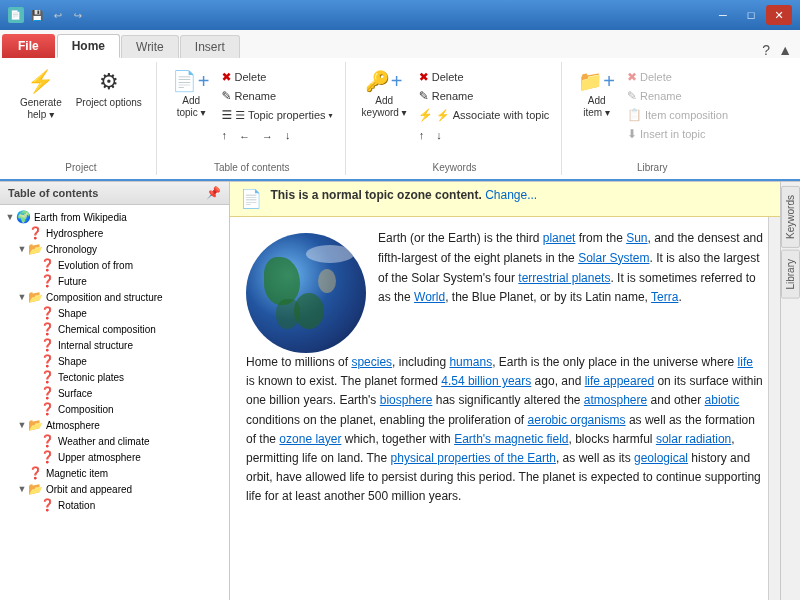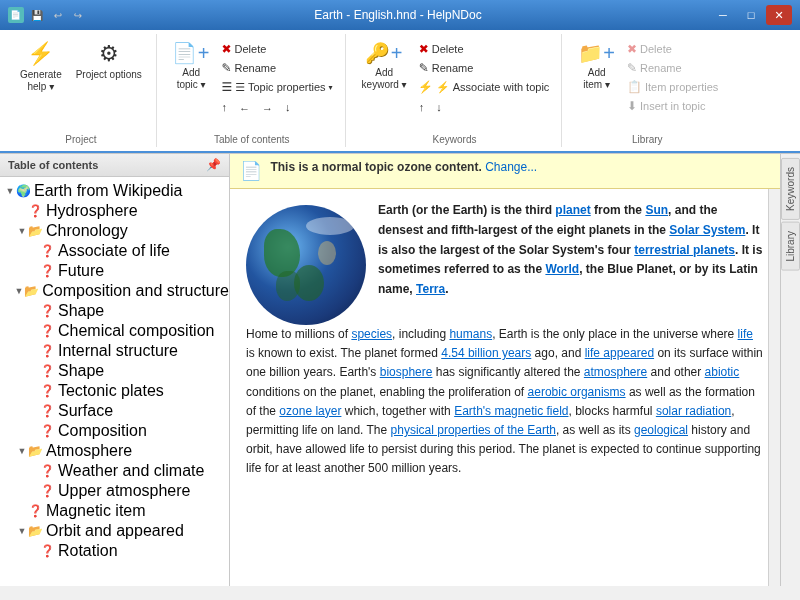--- a/index.html
+++ b/index.html
@@ -53,36 +53,36 @@
     
     .sidebar { width: 230px; background: white; border-right: 1px solid #c8c8c8; display: flex; flex-direction: column; }
     .sidebar-header { background: linear-gradient(to bottom, #f0f0f0, #e0e0e0); padding: 4px 8px; display: flex; align-items: center; justify-content: space-between; border-bottom: 1px solid #c8c8c8; font-size: 11px; font-weight: bold; color: #444; }
     .sidebar-header-icons { display: flex; gap: 4px; }
     .sidebar-header-icon { font-size: 12px; cursor: pointer; color: #666; }
     .sidebar-tree { flex: 1; overflow-y: auto; padding: 4px 0; }
     .tree-item { display: flex; align-items: center; padding: 1px 0; cursor: pointer; white-space: nowrap; font-size: 11px; }
     .tree-item .indent { display: inline-block; }
     .tree-toggle { width: 12px; display: inline-flex; align-items: center; justify-content: center; font-size: 9px; color: #666; }
     .tree-icon { margin-right: 3px; font-size: 12px; }
-    .tree-label { font-size: 16px; }
+    .tree-label { font-size: 10px; }
 
     
     .right-panel { display: flex; flex: 1; position: relative; }
     .vertical-tabs { width: 20px; background: #f0f0f0; border-left: 1px solid #c8c8c8; display: flex; flex-direction: column; align-items: center; padding-top: 4px; gap: 2px; position: absolute; right: 0; top: 0; bottom: 0; }
     .vtab { writing-mode: vertical-rl; transform: rotate(180deg); font-size: 10px; padding: 8px 3px; cursor: pointer; color: #555; background: #e8e8e8; border: 1px solid #c8c8c8; border-radius: 2px; }
 
     
     .editor-area { flex: 1; display: flex; flex-direction: column; background: #f8f8f8; margin-right: 20px; }
     .editor-notice { background: #ffffd0; border-bottom: 1px solid #e0d080; padding: 6px 10px; display: flex; align-items: flex-start; gap: 8px; }
     .notice-icon { font-size: 18px; color: #4a90d9; }
     .notice-bold { font-weight: bold; color: #333; }
     .notice-link { color: #0066cc; cursor: pointer; }
     .notice-sub { color: #666; font-size: 10px; }
     .editor-content { flex: 1; background: white; overflow-y: auto; padding: 12px 16px; font-size: 12px; line-height: 1.6; color: #222; display: flex; flex-direction: column; position: relative; }
-    .editor-inner { display: flex; gap: 12px; font-weight: bold; }
+    .editor-inner { display: flex; gap: 12px; }
     .earth-img { width: 120px; height: 120px; background: radial-gradient(circle at 35% 35%, #6ab4f0, #2255a0 40%, #1a3a7a 70%, #0a1a40); border-radius: 50%; flex-shrink: 0; margin-top: 4px; position: relative; overflow: hidden; }
     .earth-img::before { content: ''; position: absolute; top: 20%; left: 15%; width: 30%; height: 40%; background: rgba(34,120,34,0.7); border-radius: 40% 60% 50% 50%; }
     .earth-img::after { content: ''; position: absolute; top: 50%; left: 40%; width: 25%; height: 30%; background: rgba(34,100,34,0.6); border-radius: 50%; }
     .earth-cloud { position: absolute; top: 10%; left: 50%; width: 40%; height: 15%; background: rgba(255,255,255,0.4); border-radius: 50%; }
     .editor-text { flex: 1; font-size: 12px; line-height: 1.65; }
     .link { color: #0066cc; text-decoration: underline; cursor: pointer; }
     .editor-para { margin-bottom: 8px; }
 
     
     ::-webkit-scrollbar { width: 8px; height: 8px; }
@@ -94,30 +94,39 @@
 
 <div class="title-bar">
   <div class="title-bar-left">
     <div class="title-bar-icon">📄</div>
     <div class="title-sys-icons">
       <div class="sys-icon">💾</div>
       <div class="sys-icon">↩</div>
       <div class="sys-icon">↪</div>
     </div>
   </div>
-  <span class="title-text">Earth - English.hnd - HelpNDoc</span>
   <div class="title-bar-controls">
     <div class="title-bar-btn">─</div>
     <div class="title-bar-btn">□</div>
     <div class="title-bar-btn close">✕</div>
   </div>
 </div>
 
 <div class="ribbon">
 
+  <div class="tab-bar">
+    <div class="tab file">File</div>
+    <div class="tab active">Home</div>
+    <div class="tab inactive">Write</div>
+    <div class="tab inactive">Insert</div>
+    <div style="margin-left:auto; display:flex; align-items:center; gap:8px; padding-right:8px;">
+      <span style="font-size:14px; color:#555; cursor:pointer;">?</span>
+      <span style="font-size:14px; color:#555; cursor:pointer;">▲</span>
+    </div>
+  </div>
 
   <div class="ribbon-content">
 
     <div class="ribbon-group">
       <div class="ribbon-btns">
         <div class="rbn-btn">
           <span class="icon">⚡</span>
           <span style="text-align:center; line-height:1.2;">Generate<br>help ▾</span>
         </div>
         <div class="rbn-btn">
@@ -198,21 +207,21 @@
           <div class="rbn-btn-small">
             <span class="sm-icon" style="color:#c00;">✖</span>
             <span>Delete</span>
           </div>
           <div class="rbn-btn-small">
             <span class="sm-icon">✎</span>
             <span>Rename</span>
           </div>
           <div class="rbn-btn-small">
             <span class="sm-icon">📋</span>
-            <span>Item properties</span>
+            <span>Item composition</span>
           </div>
           <div class="rbn-btn-small">
             <span class="sm-icon">⬇</span>
             <span>Insert in topic</span>
           </div>
         </div>
       </div>
       <span class="ribbon-group-label">Library</span>
     </div>
 
@@ -248,21 +257,21 @@
         <span class="indent" style="width:16px;"></span>
         <span class="tree-toggle">▼</span>
         <span class="tree-icon">📂</span>
         <span class="tree-label">Chronology</span>
       </div>
 
       <div class="tree-item">
         <span class="indent" style="width:28px;"></span>
         <span class="tree-toggle"></span>
         <span class="tree-icon">❓</span>
-        <span class="tree-label">Associate of life</span>
+        <span class="tree-label">Evolution of from</span>
       </div>
 
       <div class="tree-item">
         <span class="indent" style="width:28px;"></span>
         <span class="tree-toggle"></span>
         <span class="tree-icon">❓</span>
         <span class="tree-label">Future</span>
       </div>
 
       <div class="tree-item">

